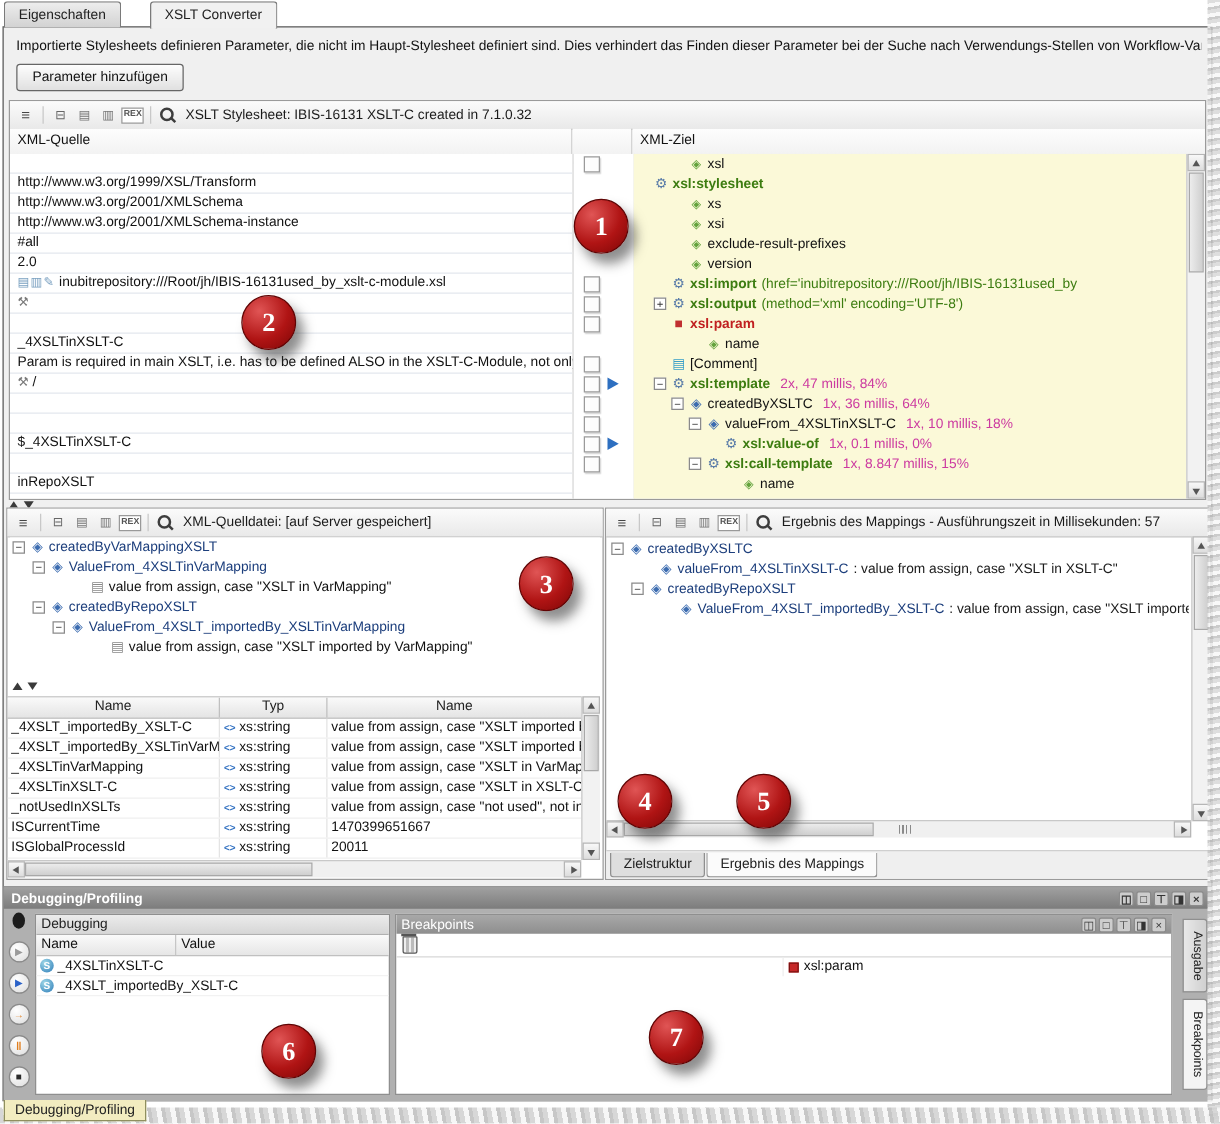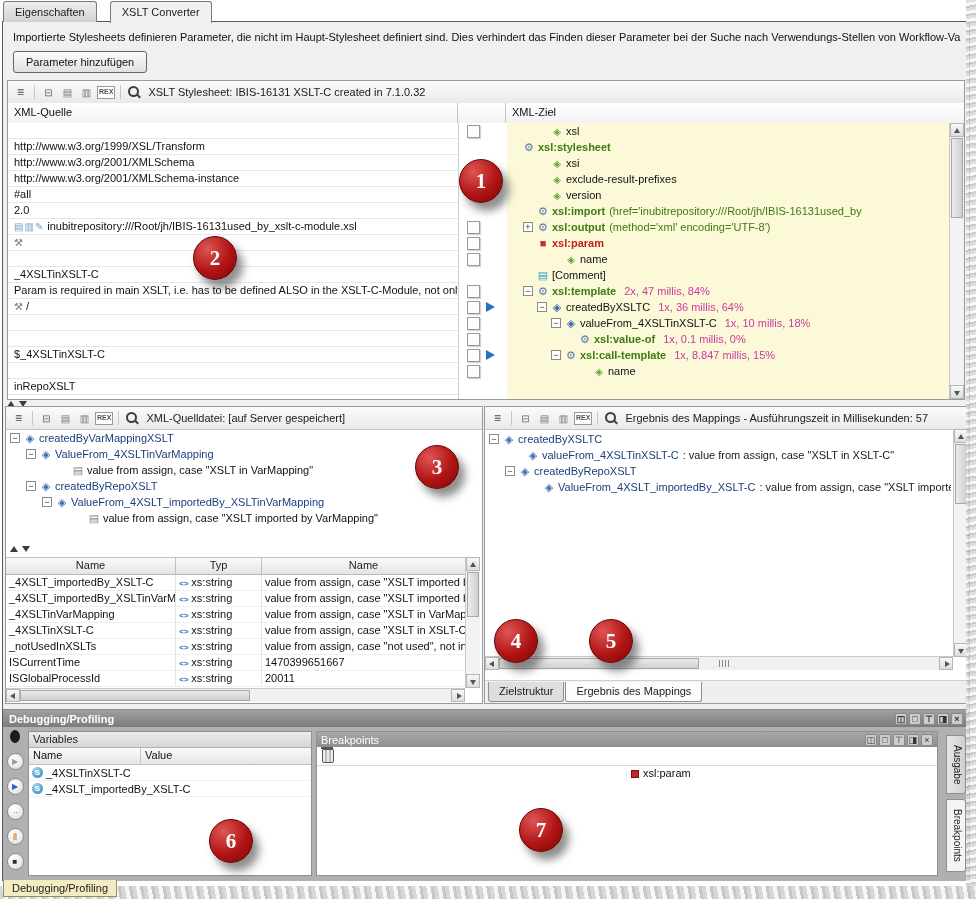--- a/index.html
+++ b/index.html
@@ -1,21 +1,21 @@
 <!DOCTYPE html>
 <html><head>
 <meta charset="utf-8">
 <style>
   html,body{margin:0;padding:0;background:#ffffff;}
   .app{position:relative;width:976px;height:899px;font-family:"Liberation Sans",sans-serif;font-size:11px;color:#111;overflow:hidden;background:#fff;}
 
   
   .tabbar{position:absolute;left:3px;top:1px;height:21px;z-index:5;}
   .ttab{display:inline-block;height:20px;line-height:20px;padding:0 11px;border:1px solid #7a7a7a;border-bottom:none;
-        background:linear-gradient(#ededed,#d2d2d2);margin-right:10px;border-radius:3px 3px 0 0;color:#222;cursor:default;}
+        background:linear-gradient(#ededed,#d2d2d2);margin-right:20px;border-radius:3px 3px 0 0;color:#222;cursor:default;}
   .ttab.active{background:#f1f1f1;position:relative;z-index:6;height:21px;}
 
   
   .frame{position:absolute;left:2px;top:21px;width:968px;height:860px;border:1px solid #5a5a5a;background:#f0f0f0;box-sizing:border-box;}
   .info{position:absolute;left:10px;top:9px;width:948px;white-space:nowrap;overflow:hidden;}
   .addbtn{position:absolute;left:10px;top:29px;height:22px;padding:0 12px;border:1px solid #666;border-radius:3px;
           background:linear-gradient(#fdfdfd,#e0e0e0);font:11px "Liberation Sans",sans-serif;color:#111;}
 
   
   .tb{height:22px;display:flex;align-items:center;gap:2px;padding:0 4px;background:linear-gradient(#fbfbfb,#e9e9e9);border-bottom:1px solid #c4c4c4;}
@@ -366,20 +366,28 @@
 
             <div class="trow">
               <span class="pad" style="width: 2px;"></span>
               <span class="exp"></span>
               <span class="ic gear"></span>
               <span class="nm xsl">xsl:stylesheet</span>
               <span class="at"></span>
               <span class="st"></span>
             </div>
 
+            <div class="trow">
+              <span class="pad" style="width: 30px;"></span>
+              <span class="exp"></span>
+              <span class="ic tag"></span>
+              <span class="nm plain">xs</span>
+              <span class="at"></span>
+              <span class="st"></span>
+            </div>
 
             <div class="trow">
               <span class="pad" style="width: 30px;"></span>
               <span class="exp"></span>
               <span class="ic tag"></span>
               <span class="nm plain">xsi</span>
               <span class="at"></span>
               <span class="st"></span>
             </div>
 
@@ -747,21 +755,21 @@
 
             <span class="dbi step">▶</span>
 
             <span class="dbi cursor">→</span>
 
             <span class="dbi pause">‖</span>
 
             <span class="dbi stop">■</span>
           </div>
         <div class="vars">
-          <div class="vtitle">Variables</div>
+          <div class="vtitle">Debugging</div>
           <div class="vhead">
             <span class="vhn">Name</span>
             <span class="vhv">Value</span>
           </div>
           <div>
 
               <div class="varrow">
                 <span class="sic">S</span>
                 <span>_4XSLTinXSLT-C</span>
               </div>

